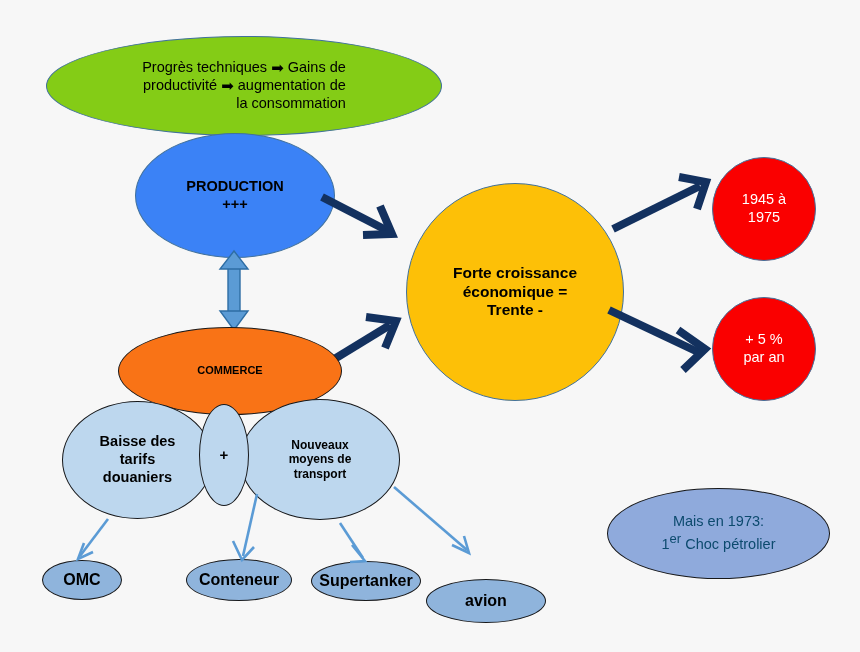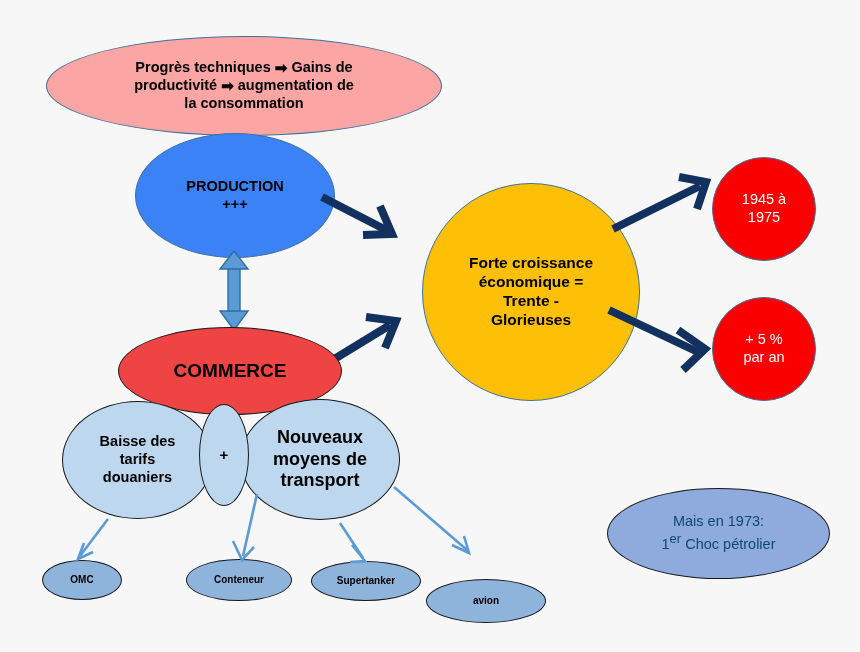--- a/index.html
+++ b/index.html
@@ -25,26 +25,27 @@
     line-height: 1.22;
   }
   .ell {
     border-radius: 50%;
   }
 
   
   #n-progres {
     left: 46px; top: 36px;
     width: 396px; height: 100px;
-    background: #fca5a5;
-    border: 1.2px solid #41719C;
-    color: #000000;
-    font-weight: bold;
+    background: #84cc16;
+    border: 1.2px solid #41719C;
+    color: #000000;
+    font-weight: normal;
     font-size: 14.5px;
     padding: 0 26px;
+    text-align: right;
   }
   #n-progres .txtline { display:block; }
   .barrow {
     display: inline-block;
     vertical-align: -1px;
     font-size: 15px;
     line-height: 1;
     letter-spacing: 0;
   }
 
@@ -54,21 +55,21 @@
     width: 200px; height: 125px;
     background: #3b82f6;
     border: 1.2px solid #41719C;
     color: #000000;
     font-weight: bold;
     font-size: 14.5px;
   }
 
   
   #n-croissance {
-    left: 422px; top: 183px;
+    left: 406px; top: 183px;
     width: 218px; height: 218px;
     background: #FDC007;
     border: 1.2px solid #41719C;
     color: #000000;
     font-weight: bold;
     font-size: 15.5px;
     padding: 0 24px;
   }
 
   
@@ -86,25 +87,25 @@
     background: #FA0000;
     border: 1.2px solid #41719C;
     color: #ffffff;
     font-size: 14.5px;
   }
 
   
   #n-commerce {
     left: 118px; top: 327px;
     width: 224px; height: 88px;
-    background: #ef4444;
-    border: 1.6px solid #17181A;
-    color: #000000;
-    font-weight: bold;
-    font-size: 19px;
+    background: #f97316;
+    border: 1.6px solid #17181A;
+    color: #000000;
+    font-weight: bold;
+    font-size: 11px;
     z-index: 4;
   }
 
   
   #n-tarifs {
     left: 62px; top: 401px;
     width: 151px; height: 118px;
     background: #BDD7EE;
     border: 1.6px solid #17181A;
     color: #000000;
@@ -122,31 +123,31 @@
     font-size: 15px;
     z-index: 7;
   }
   #n-transport {
     left: 240px; top: 399px;
     width: 160px; height: 121px;
     background: #BDD7EE;
     border: 1.6px solid #17181A;
     color: #000000;
     font-weight: bold;
-    font-size: 18px;
+    font-size: 12px;
     z-index: 6;
   }
 
   
   .leafell {
     background: #8FB4DC;
     border: 1.6px solid #17181A;
     color: #000000;
     font-weight: bold;
-    font-size: 10px;
+    font-size: 16px;
   }
   #n-omc      { left: 42px;  top: 560px; width: 80px;  height: 40px; }
   #n-conteneur{ left: 186px; top: 559px; width: 106px; height: 42px; }
   #n-supertanker{ left: 311px; top: 561px; width: 110px; height: 40px; }
   #n-avion    { left: 426px; top: 579px; width: 120px; height: 44px; }
 
   
   #n-choc {
     left: 607px; top: 488px;
     width: 223px; height: 91px;
@@ -221,21 +222,20 @@
       <div>PRODUCTION</div>
       <div>+++</div>
     </div>
   </div>
 
   <div class="node ell" id="n-croissance">
     <div>
       <div>Forte croissance</div>
       <div>économique =</div>
       <div>Trente -</div>
-      <div>Glorieuses</div>
     </div>
   </div>
 
   <div class="node ell" id="n-annees">
     <div>
       <div>1945 à</div>
       <div>1975</div>
     </div>
   </div>
 

